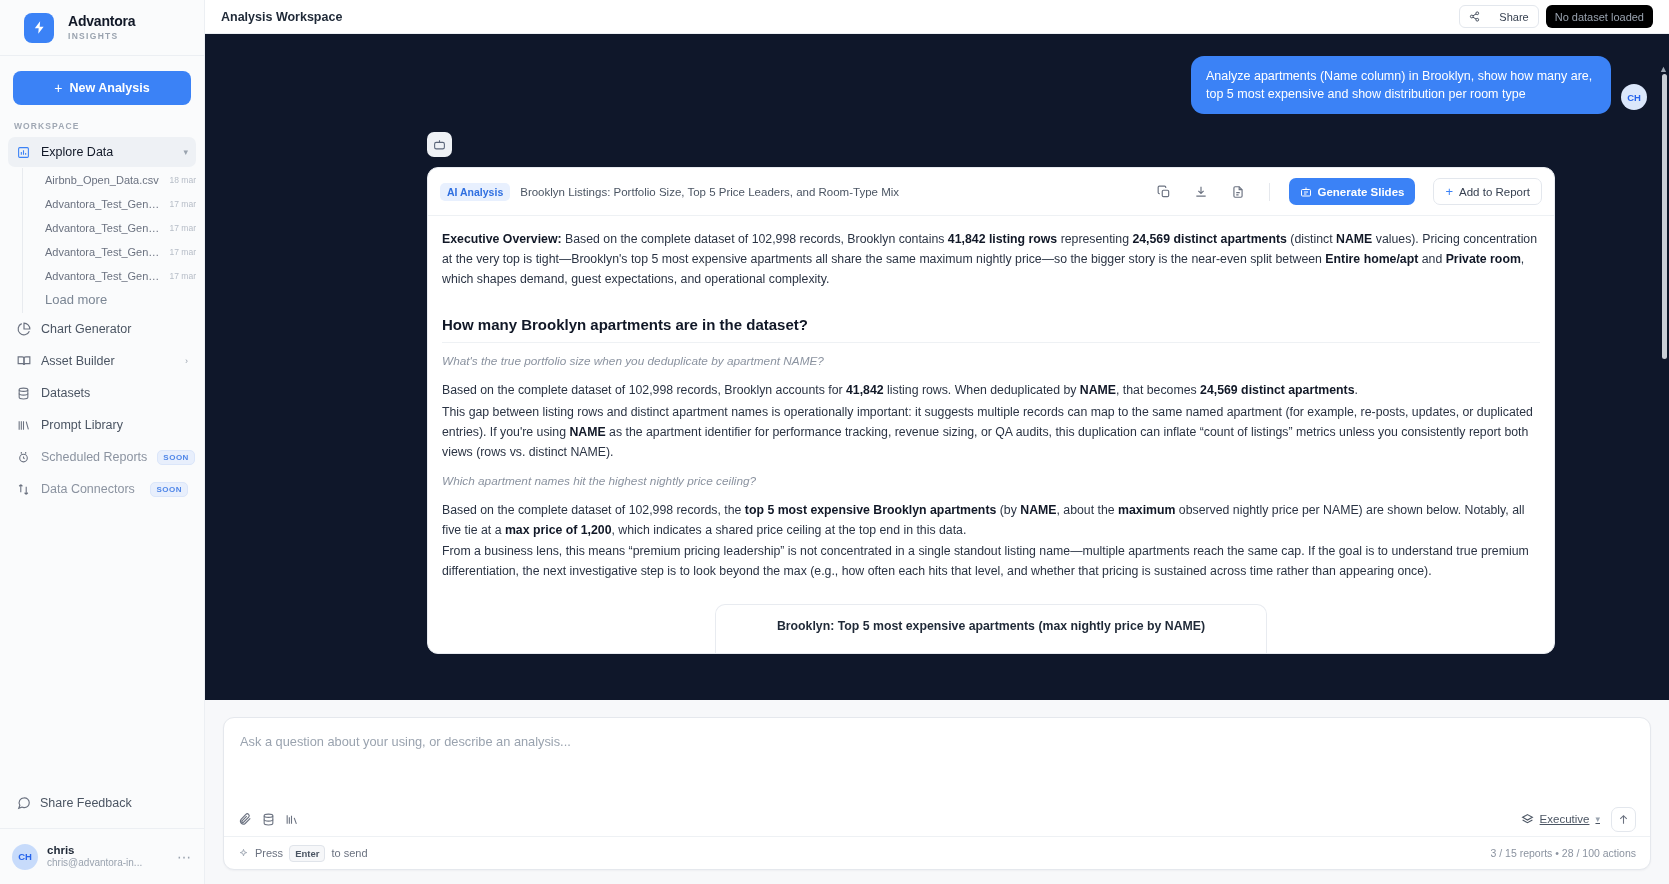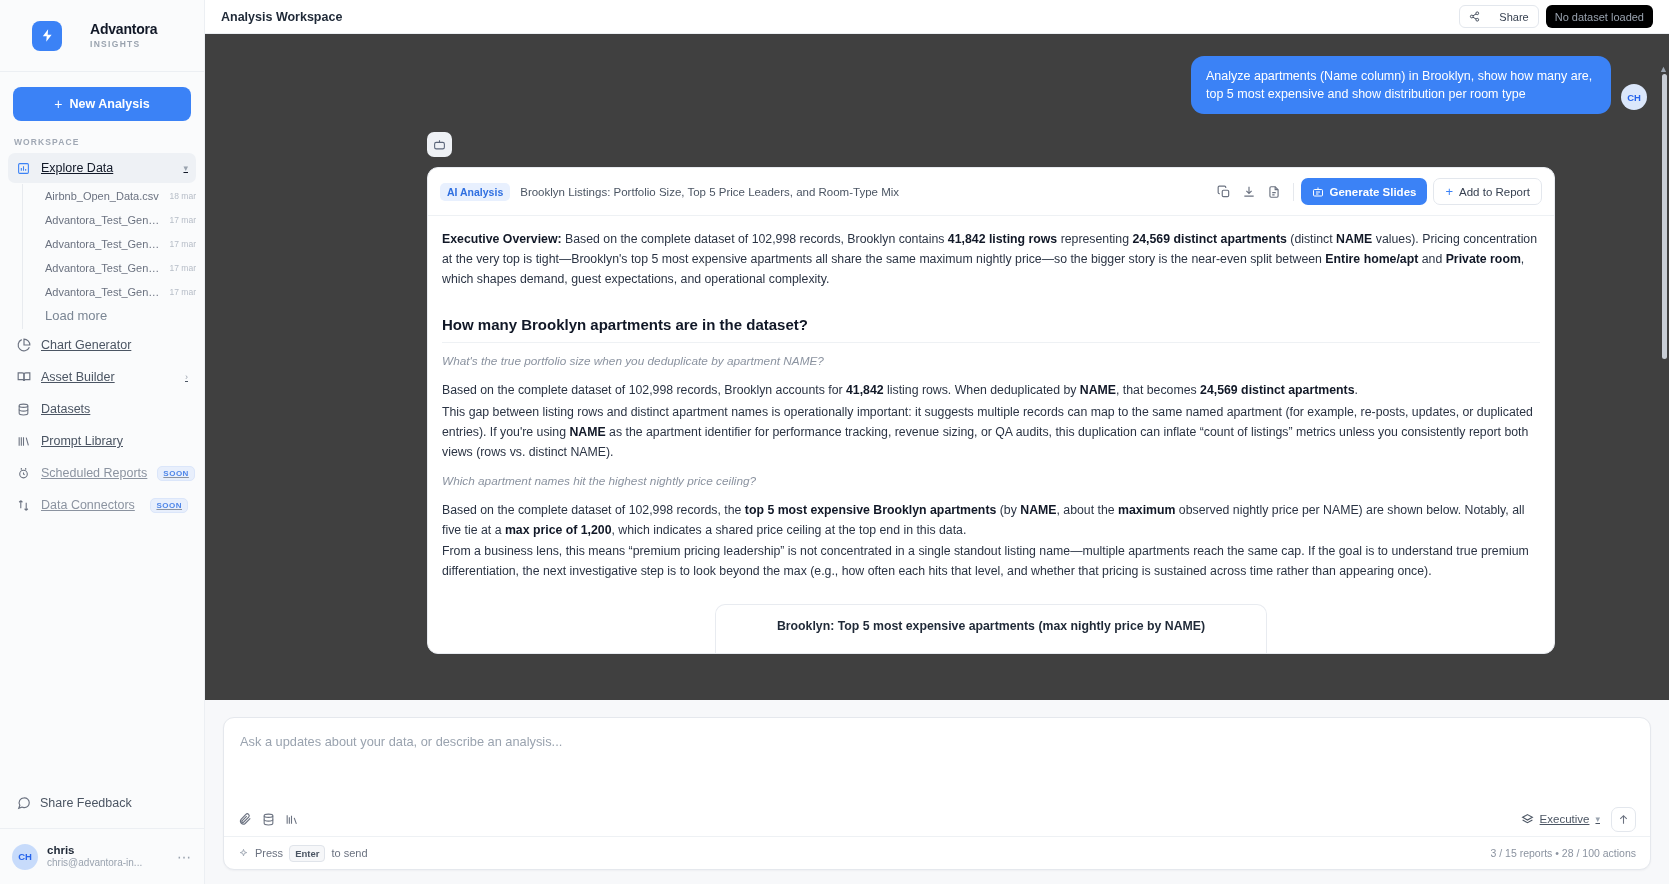--- a/index.html
+++ b/index.html
@@ -14,23 +14,23 @@
 
   
   .sidebar {
     width: 205px; height: 884px;
     background: #fafbfc;
     border-right: 1px solid #eceff3;
     display: flex; flex-direction: column;
     flex: 0 0 205px;
   }
   .brand {
-    display: flex; align-items: center; gap: 28px;
-    padding: 14px 14px 14px 32px;
-    height: 72px;
+    display: flex; align-items: center; gap: 14px;
+    padding: 14px 14px 14px 24px;
+    height: 56px;
     border-bottom: 1px solid #eceff3;
   }
   .brand-logo {
     width: 30px; height: 30px; border-radius: 8px;
     background: #3b82f6;
     display: flex; align-items: center; justify-content: center;
     flex: 0 0 30px;
   }
   .brand-text { display: flex; flex-direction: column; line-height: 1.1; }
   .brand-name { font-size: 14px; font-weight: 700; color: #111827; letter-spacing: -0.2px; }
@@ -49,21 +49,20 @@
   .section-label {
     font-size: 8.5px; font-weight: 600; color: #a0a8b4;
     letter-spacing: 1.1px; padding: 16px 0 5px 14px;
   }
 
   .nav-item {
     display: flex; align-items: center; gap: 10px;
     height: 30px; margin: 1px 8px; padding: 0 8px;
     border-radius: 7px; font-size: 12.5px; color: #4b5563;
     cursor: pointer;
-    text-decoration: underline;
   }
   .nav-item.active { background: #eef1f5; color: #111827; font-weight: 500; }
   .nav-item .label { flex: 1; white-space: nowrap; }
   .nav-icon { width: 15px; height: 15px; flex: 0 0 15px; display: flex; align-items: center; justify-content: center; color: #6b7280; }
   .nav-item.active .nav-icon { color: #3b82f6; }
   .chev { color: #9aa3af; font-size: 9px; }
 
   .file-list { margin-left: 22px; border-left: 1px solid #e8ebef; padding-left: 0; }
   .file-row {
     display: flex; align-items: center; justify-content: space-between;
@@ -118,21 +117,21 @@
     border-radius: 6px; background: #fff; font-size: 11px; color: #374151; cursor: pointer;
   }
   .pill-dataset {
     height: 23px; padding: 0 9px; border-radius: 6px;
     background: #000000; color: #9aa3af; font-size: 11px;
     display: flex; align-items: center;
   }
 
   .scroll-area {
     flex: 1; overflow: hidden; position: relative; padding: 0 0 0 0;
-    background: #404040;
+    background: #0f172a;
   }
 
   
   .user-msg-row { display: flex; justify-content: flex-end; align-items: flex-start; gap: 10px; padding: 22px 22px 0 0; }
   .bubble {
     background: #3b82f6; color: #fff; border-radius: 13px;
     padding: 11px 15px; max-width: 420px;
     font-size: 12.5px; line-height: 1.45; font-weight: 500;
   }
   .avatar-msg {
@@ -154,21 +153,21 @@
   }
   .card-head {
     display: flex; align-items: center; gap: 10px;
     padding: 10px 12px; border-bottom: 1px solid #eef1f4;
   }
   .badge-ai {
     background: #e8f0fe; color: #2f6fe0; font-size: 10.5px; font-weight: 600;
     border-radius: 5px; padding: 3px 7px;
   }
   .card-title { font-size: 11.5px; color: #4b5563; }
-  .card-actions { margin-left: auto; display: flex; align-items: center; gap: 1px; }
+  .card-actions { margin-left: auto; display: flex; align-items: center; gap: 13px; }
   .icon-btn {
     width: 24px; height: 24px; border-radius: 6px;
     display: flex; align-items: center; justify-content: center;
     color: #6b7280; cursor: pointer; background: transparent; border: none;
   }
   .divider-v { width: 1px; height: 18px; background: #e5e8ed; margin: 0 6px; }
   .btn-primary {
     display: flex; align-items: center; gap: 6px; height: 27px; padding: 0 11px;
     background: #3b82f6; color: #fff; border: none; border-radius: 7px;
     font-size: 11.5px; font-weight: 600; cursor: pointer;
@@ -492,21 +491,21 @@
           </div>
         </div>
       </div>
 
       <div class="vscroll outer"></div>
       <div class="scroll-arrow" style="top:30px">▲</div>
     </div>
 
     <div class="composer-zone">
       <div class="composer">
-        <div class="composer-input">Ask a updates about your data, or describe an analysis...</div>
+        <div class="composer-input">Ask a question about your using, or describe an analysis...</div>
         <div class="composer-tools">
           <span class="tool-icon">
             <svg width="14" height="14" viewBox="0 0 24 24" fill="none" stroke="currentColor" stroke-width="2">
               <path d="M21 11l-8.7 8.7a5 5 0 0 1-7-7L13.5 4a3.4 3.4 0 0 1 4.8 4.8l-8.8 8.8a1.8 1.8 0 0 1-2.5-2.5l8-8"></path>
             </svg>
           </span>
           <span class="tool-icon">
             <svg width="13" height="13" viewBox="0 0 24 24" fill="none" stroke="currentColor" stroke-width="2">
               <ellipse cx="12" cy="5" rx="8" ry="3"></ellipse>
                 <path d="M4 5v14c0 1.7 3.6 3 8 3s8-1.3 8-3V5"></path>

